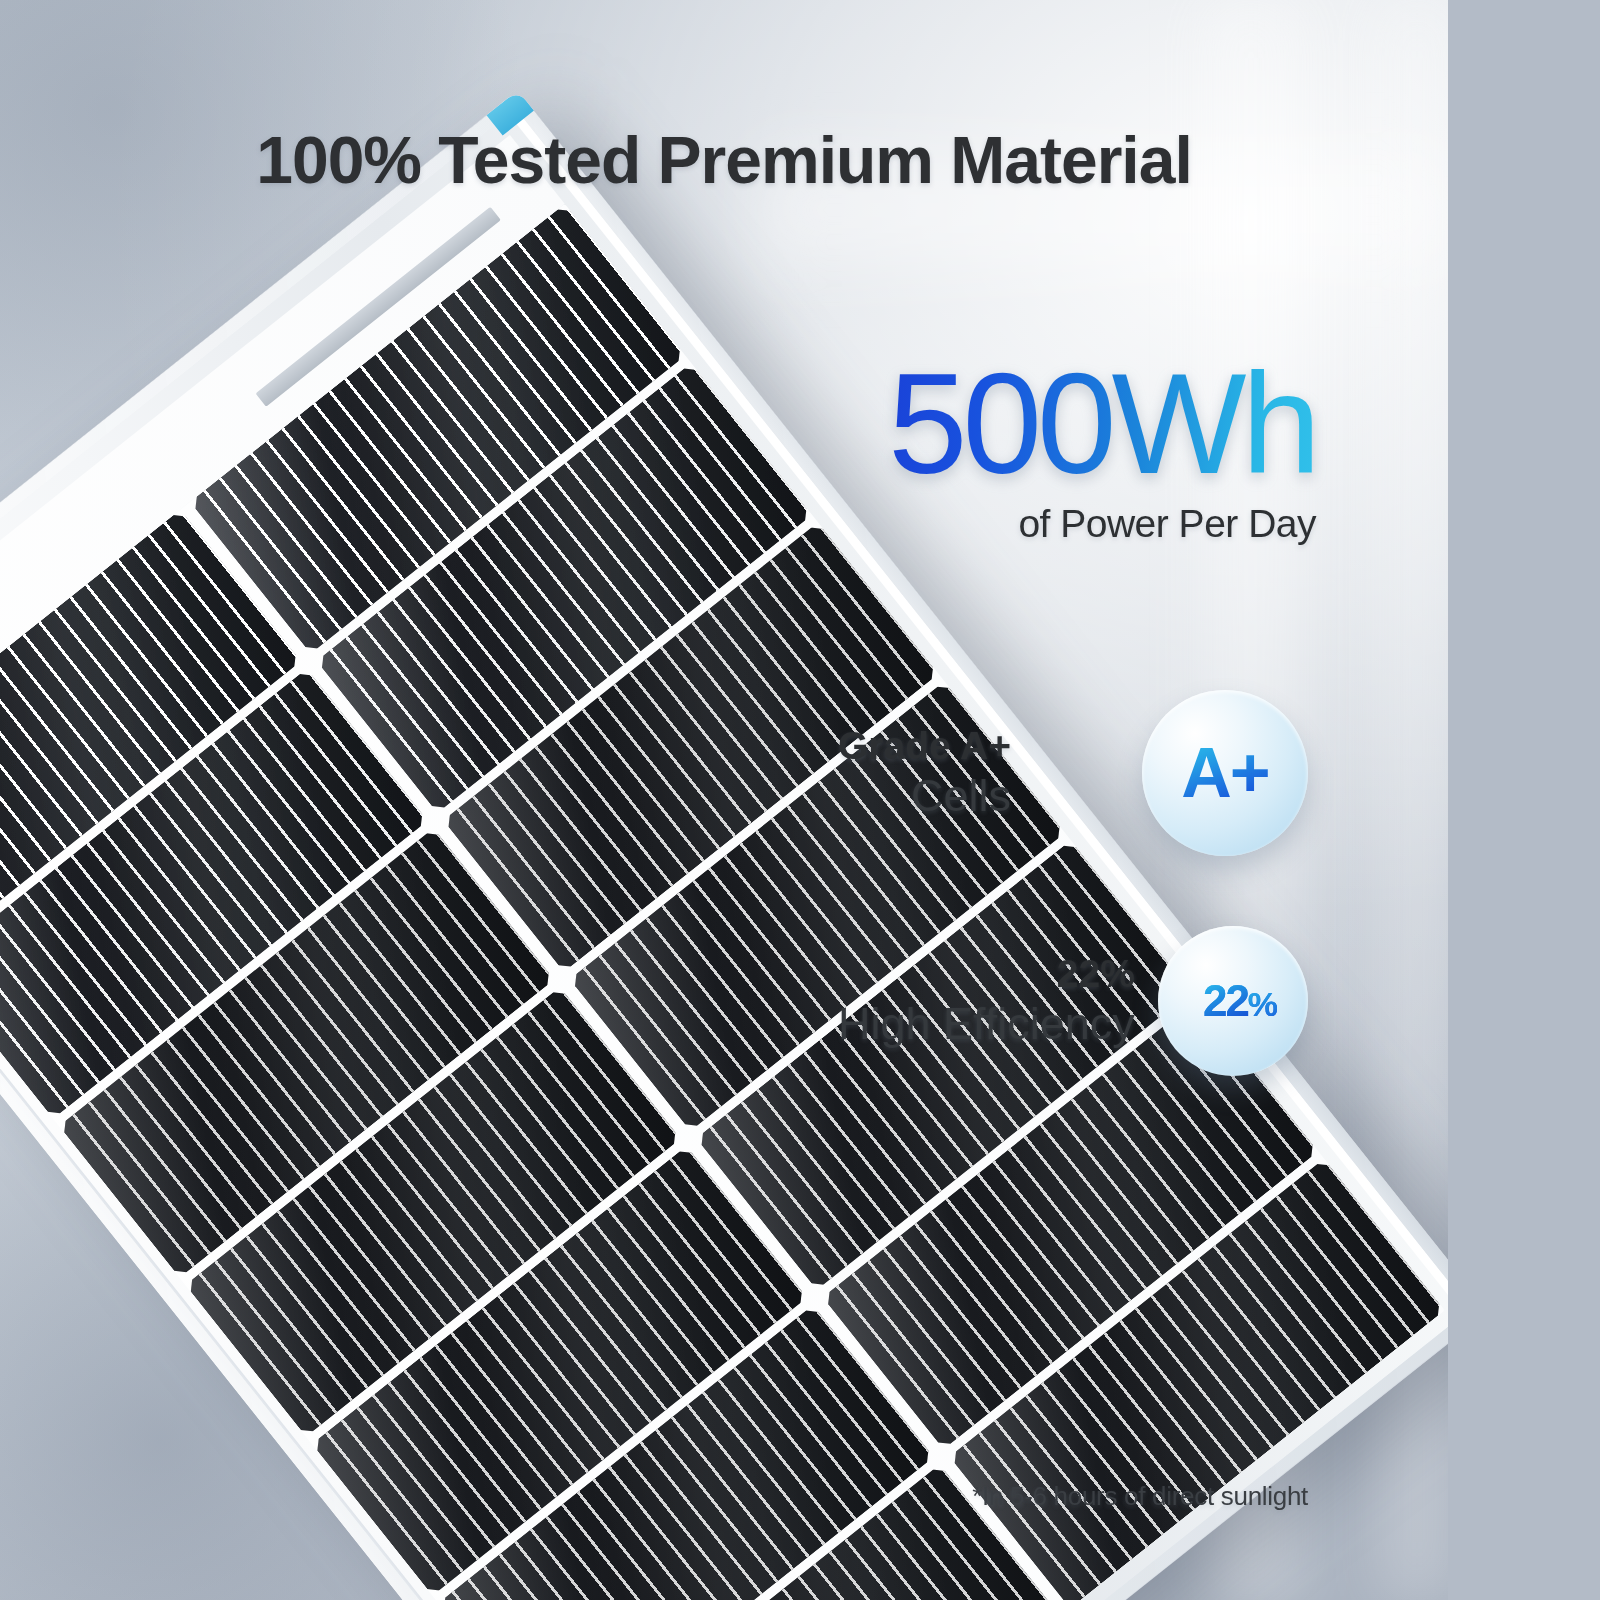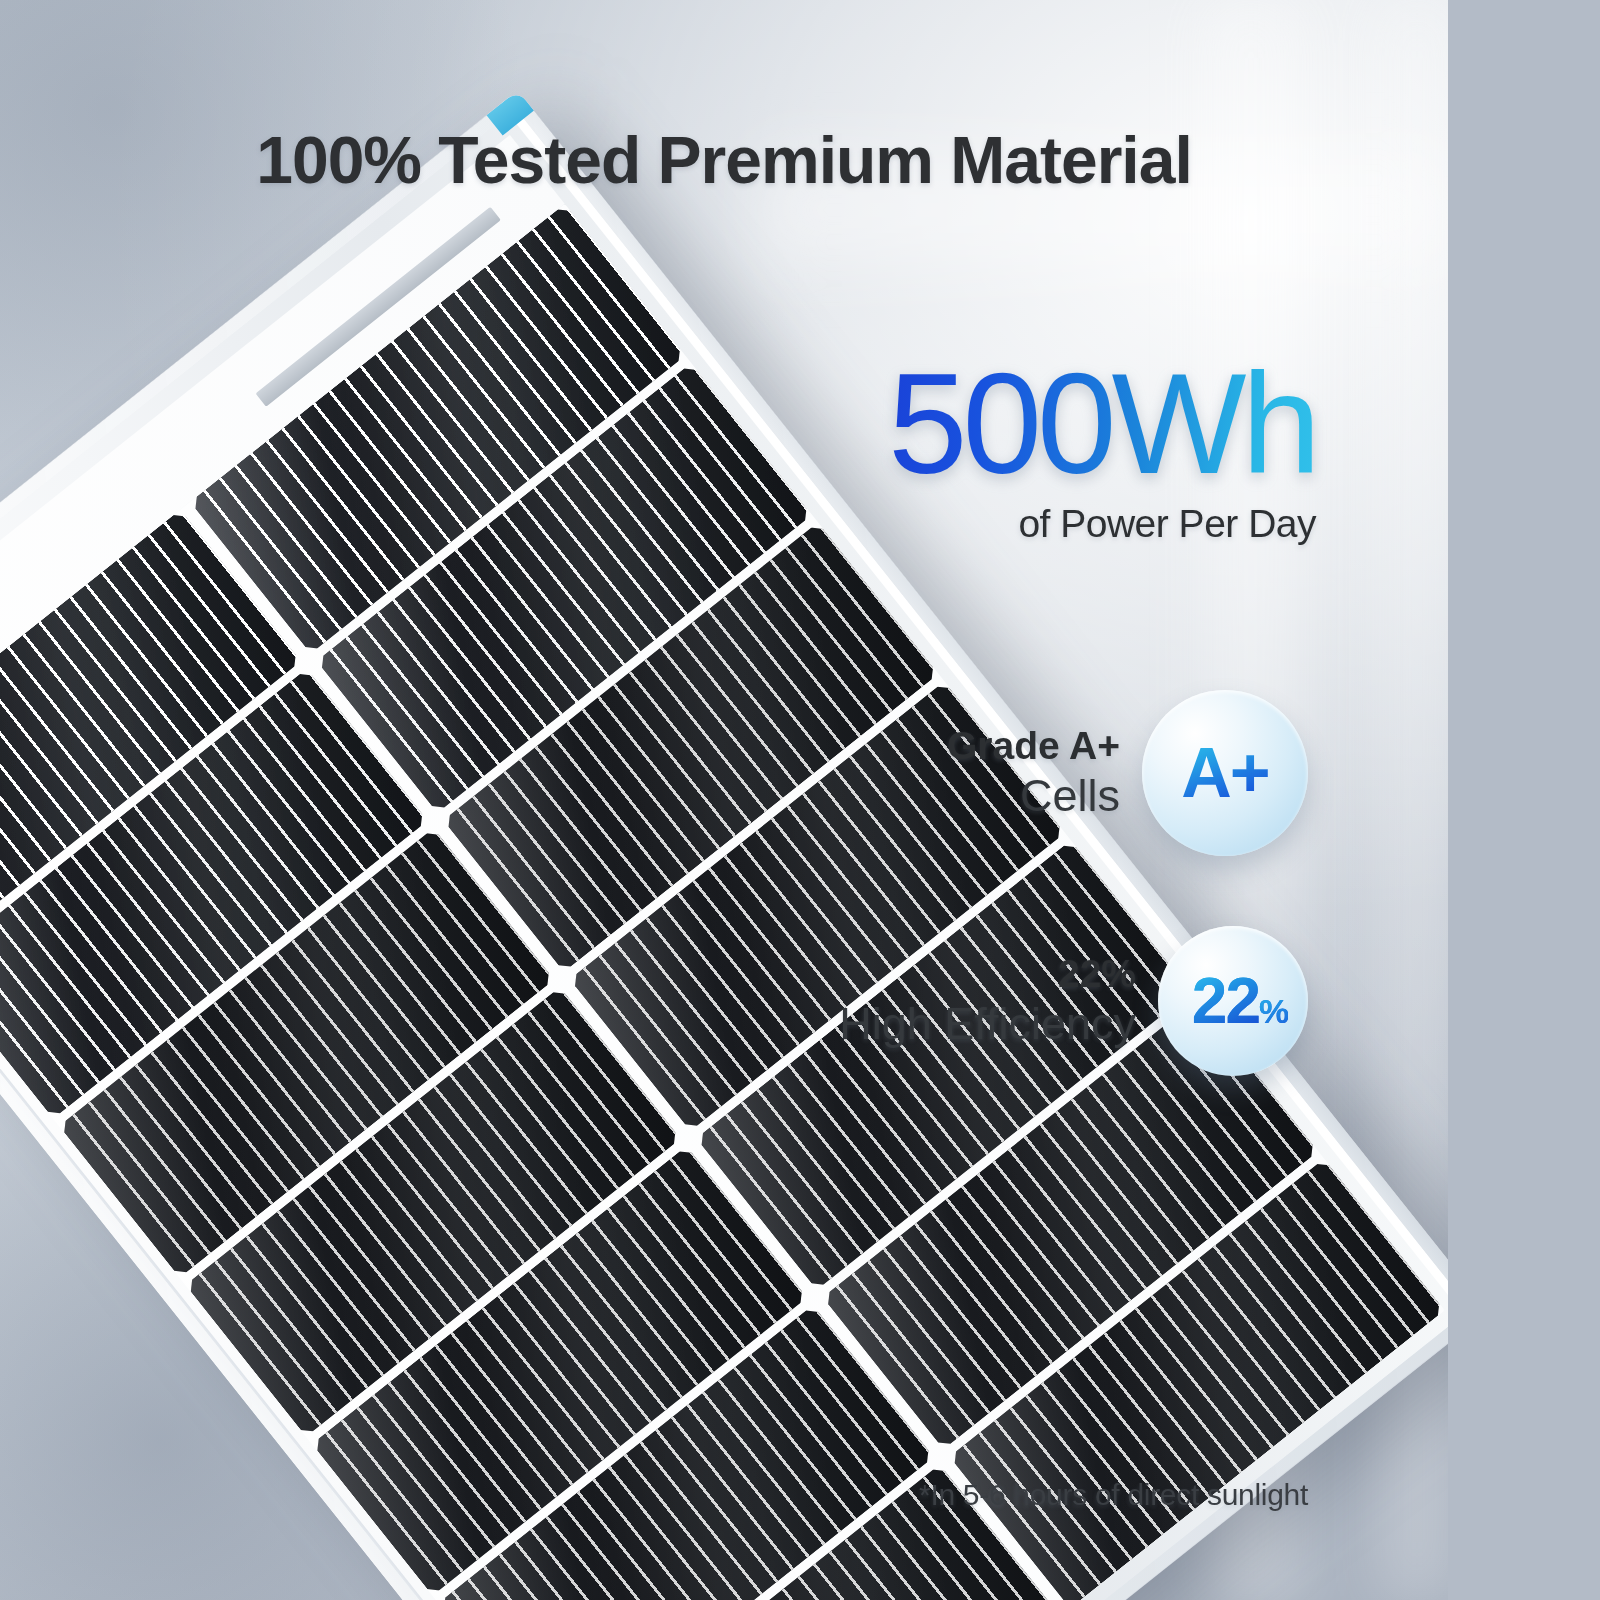--- a/index.html
+++ b/index.html
@@ -162,21 +162,21 @@
   }
   .hero-sub {
     margin-top:10px;
     font-size:39px; font-weight:400; letter-spacing:-.5px;
     color:#2d3033;
     text-shadow:0 2px 5px rgba(120,130,145,0.26);
   }
 
   .features { position:absolute; right:140px; top:690px; width:470px; }
   .feature {
-    display:flex; align-items:center; justify-content:flex-end;
+    display:flex; align-items:center; justify-content:space-between;
     gap:22px; margin-bottom:62px; height:166px;
   }
   .f-text { text-align:right; }
   .f-top {
     font-size:39px; font-weight:700; color:#2c2f32; line-height:1.16;
     text-shadow:0 2px 4px rgba(125,135,150,0.25);
   }
   .f-bot {
     font-size:45px; font-weight:400; color:#35393d; line-height:1.2;
     text-shadow:0 2px 4px rgba(125,135,150,0.22);
@@ -194,37 +194,37 @@
   .badge.b2 { width:150px; height:150px; }
   .badge.b3 { width:152px; height:152px; }
   .b-txt {
     font-weight:800; letter-spacing:-2px;
     line-height:1;
     background:linear-gradient(160deg,#2ec2ee 0%,#26a5e6 26%,#1a63dd 72%,#1640cf 100%);
     -webkit-background-clip:text; background-clip:text; color:transparent;
     display:flex; align-items:baseline;
   }
   .b1-txt { font-size:70px; }
-  .b2-txt { font-size:64px;
+  .b2-txt { font-size:44px;
     background:linear-gradient(155deg,#2fc4ef 0%,#1f8ee2 40%,#1648d2 100%);
     -webkit-background-clip:text; background-clip:text; color:transparent;
     margin-left:14px;
   }
   .b2-pct { font-size:34px; letter-spacing:-1px;
     background:linear-gradient(155deg,#27b4ea,#1a63dd);
     -webkit-background-clip:text; background-clip:text; color:transparent;
   }
   .b3-txt { font-size:58px;
     background:linear-gradient(100deg,#1a45d4 0%,#1a74dd 42%,#2bbaea 100%);
     -webkit-background-clip:text; background-clip:text; color:transparent;
   }
 
   .footnote {
     position:absolute; right:140px; bottom:88px;
-    font-size:30px; font-weight:400; color:#3a3e43; letter-spacing:-.3px;
+    font-size:26px; font-weight:400; color:#3a3e43; letter-spacing:-.3px;
     text-shadow:0 2px 4px rgba(125,135,150,0.22);
   }
 </style>
 </head>
 <body>
 
 <div id="stage">
 
   <div class="corner-dark-tl"></div>
   <div class="corner-dark-bl"></div>

